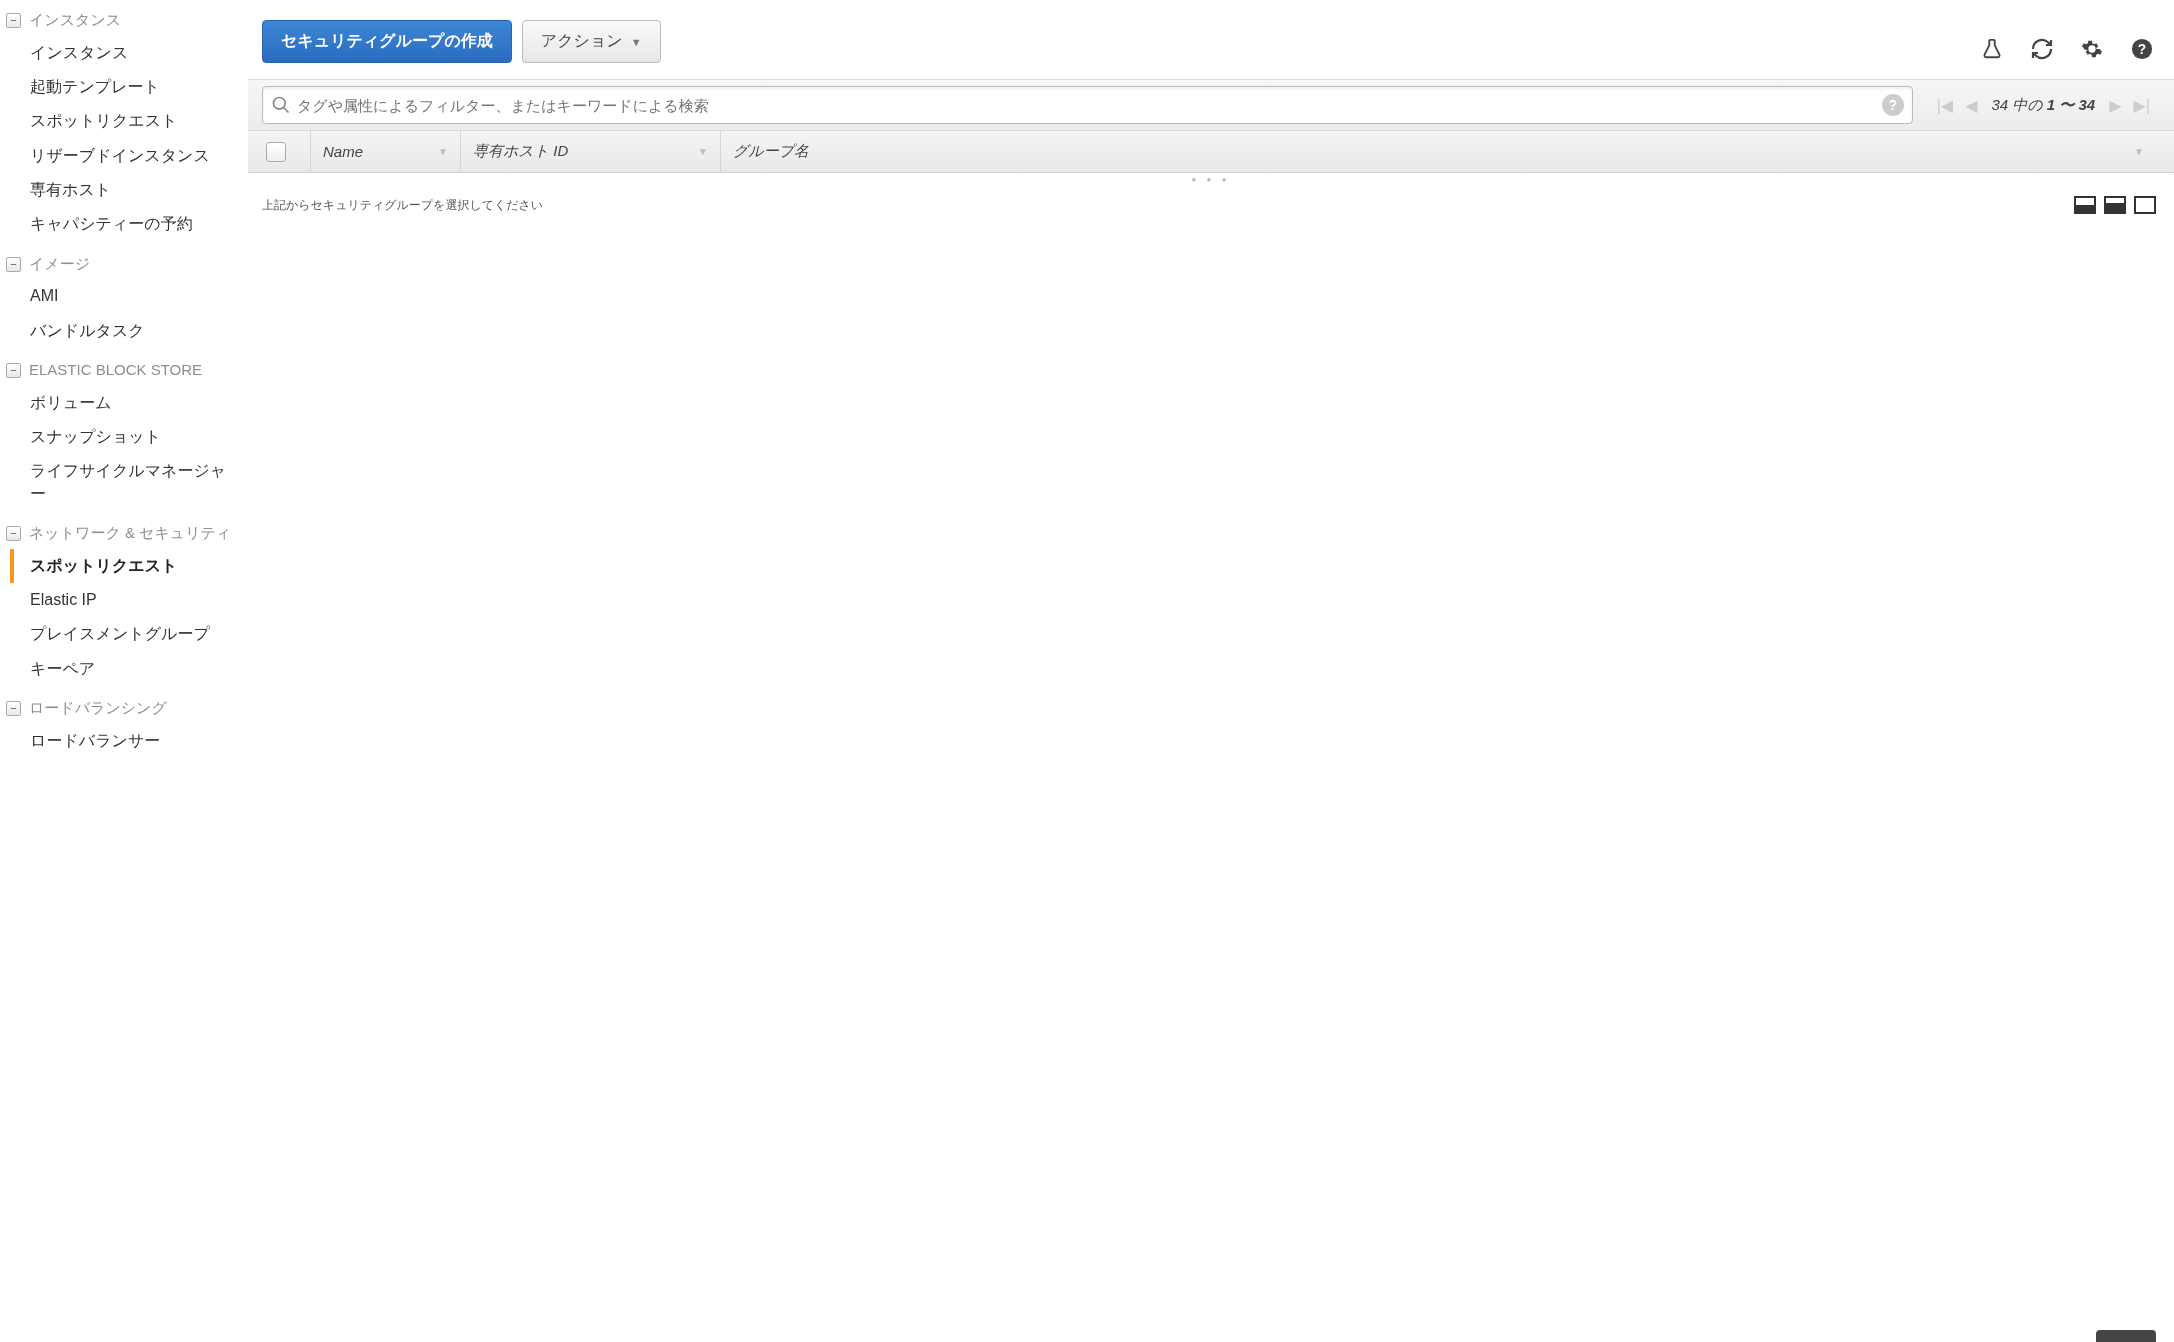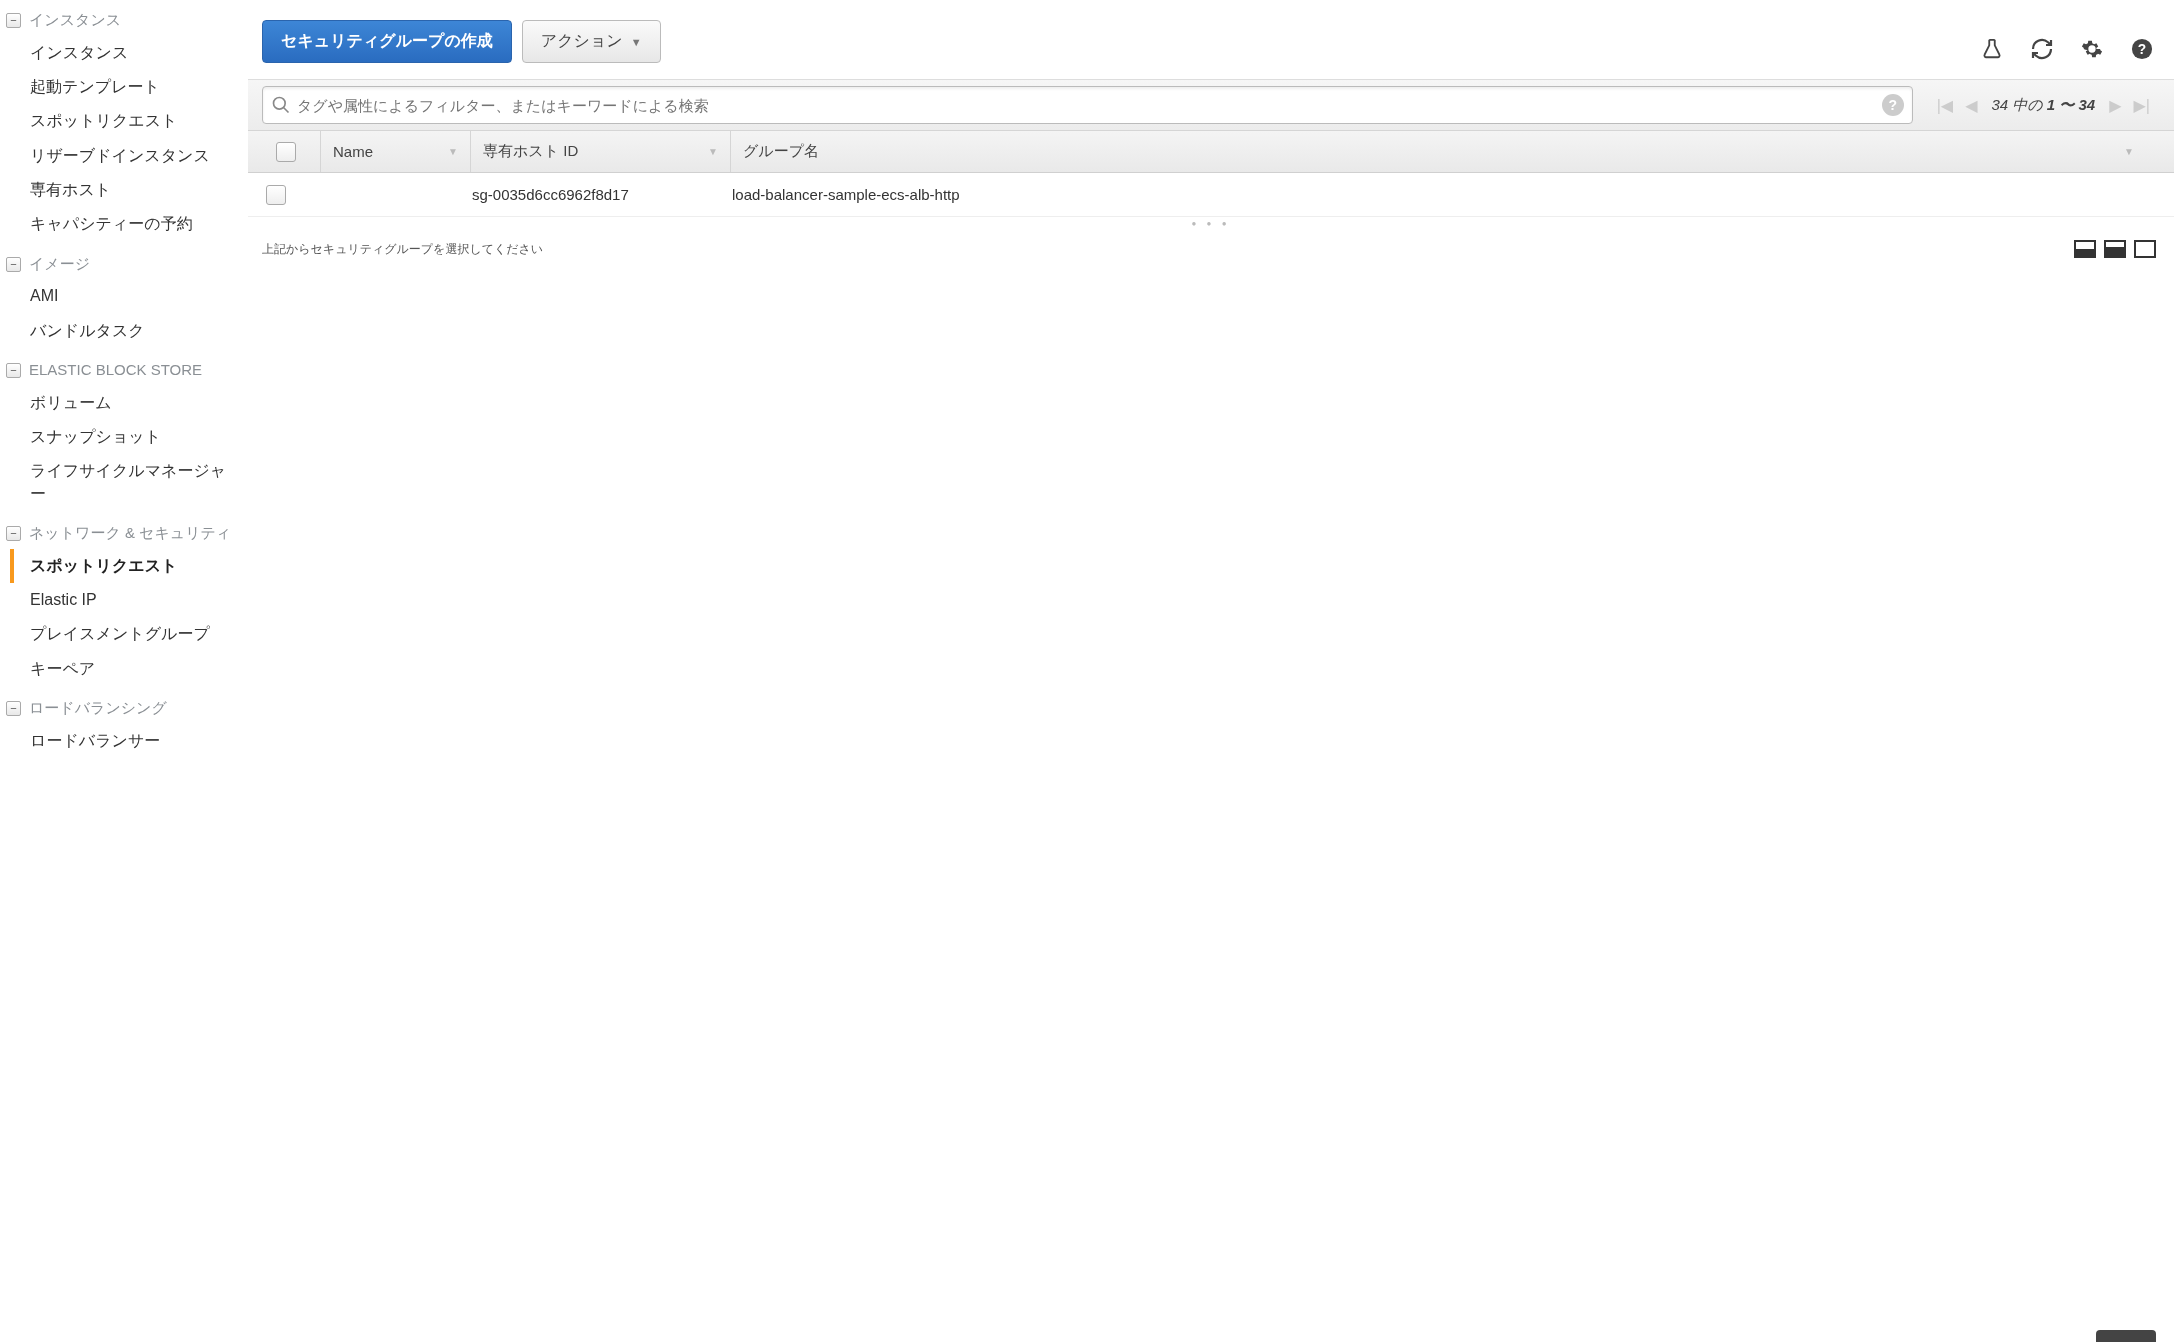--- a/index.html
+++ b/index.html
@@ -34,21 +34,21 @@
 .search-wrap svg { color:#888; margin-right:6px; flex-shrink:0;}
 .search-input { border:none; outline:none; flex:1; font-size:15px; color:#666; background:transparent; }
 .search-help { width:22px; height:22px; border-radius:50%; background:#ccc; color:#fff; display:flex; align-items:center; justify-content:center; font-weight:bold; font-size:14px; margin-left:6px; cursor:pointer;}
 .pager { display:flex; align-items:center; margin-left:18px; color:#777; }
 .pager-btn { padding:0 6px; cursor:pointer; font-size:16px; }
 .pager-btn.disabled { color:#ccc; cursor:default;}
 .pager-text { margin: 8px 8px; color:#444; font-size:15px;font-style:italic;}
 .pager-text b { font-weight:bold; }
 
 
-.table-header { display:flex; align-items:center; background:linear-gradient(#f4f4f4,#e9e9e9); border-bottom:1px solid #d0d0d0; height:42px; padding:0 28px; font-size:15px; color:#444;}
+.table-header { display:flex; align-items:center; background:linear-gradient(#f4f4f4,#e9e9e9); border-bottom:1px solid #d0d0d0; height:42px; padding:0 18px; font-size:15px; color:#444;font-style:italic;}
 .th-check { width:44px; display:flex; align-items:center;}
 .chk { width:20px; height:20px; border:1px solid #aaa; border-radius:3px; background:linear-gradient(#fff,#eee); cursor:pointer;}
 .th { padding:0 12px; display:flex; align-items:center; justify-content:space-between; border-left:1px solid #d5d5d5; height:100%;}
 .th-name { width:150px; }
 .th-gid { width:260px; }
 .th-gname { flex:1;gap:24px; }
 .sort { color:#bbb; font-size:10px; margin-left:6px;}
 
 .table-row { display:flex; align-items:center; height:44px; padding:0 18px; font-size:15px; color:#333; border-bottom:1px solid #eee; }
 .td-check { width:44px; }
@@ -208,28 +208,20 @@
       <div class="th th-gid">
         <span>専有ホスト ID</span>
         <span class="sort">▼</span>
       </div>
       <div class="th th-gname">
         <span>グループ名</span>
         <span class="sort">▼</span>
       </div>
     </div>
 
-    <div class="table-row">
-      <div class="td-check">
-          <div class="chk"></div>
-        </div>
-      <div class="td-name"></div>
-      <div class="td-gid">sg-0035d6cc6962f8d17</div>
-      <div class="td-gname">load-balancer-sample-ecs-alb-http</div>
-    </div>
 
     <div class="divider-dots">● ● ●</div>
 
     <div class="detail-bar">
       <div class="detail-msg">上記からセキュリティグループを選択してください</div>
       <div class="detail-spacer"></div>
       <div class="layout-icon bottom"></div>
       <div class="layout-icon split"></div>
       <div class="layout-icon full"></div>
     </div>

